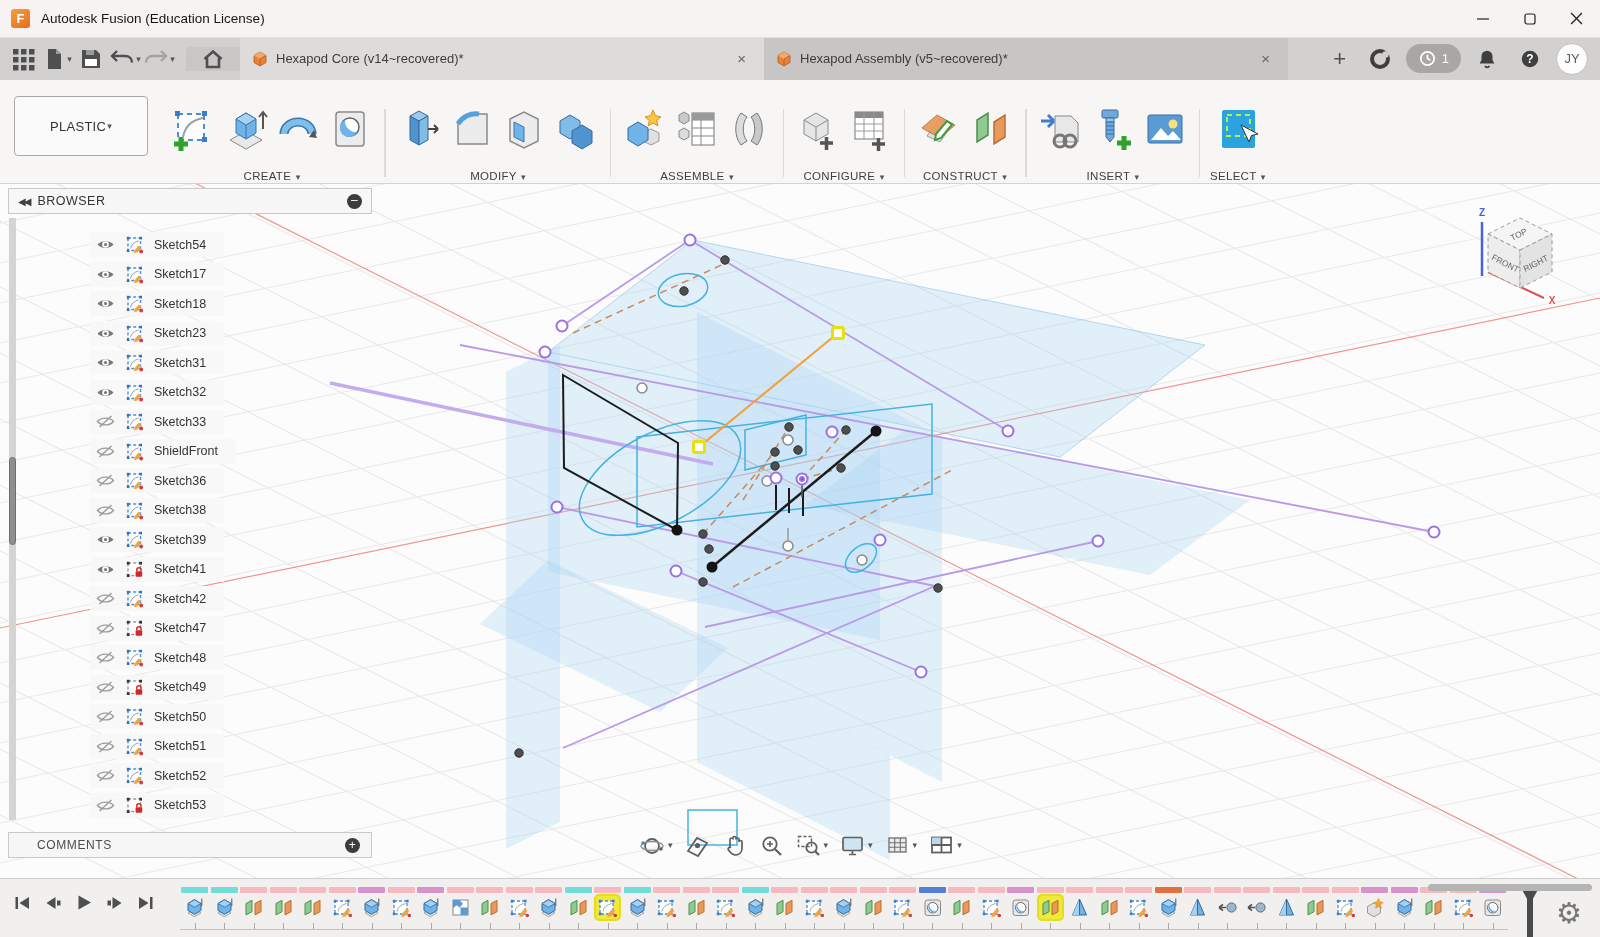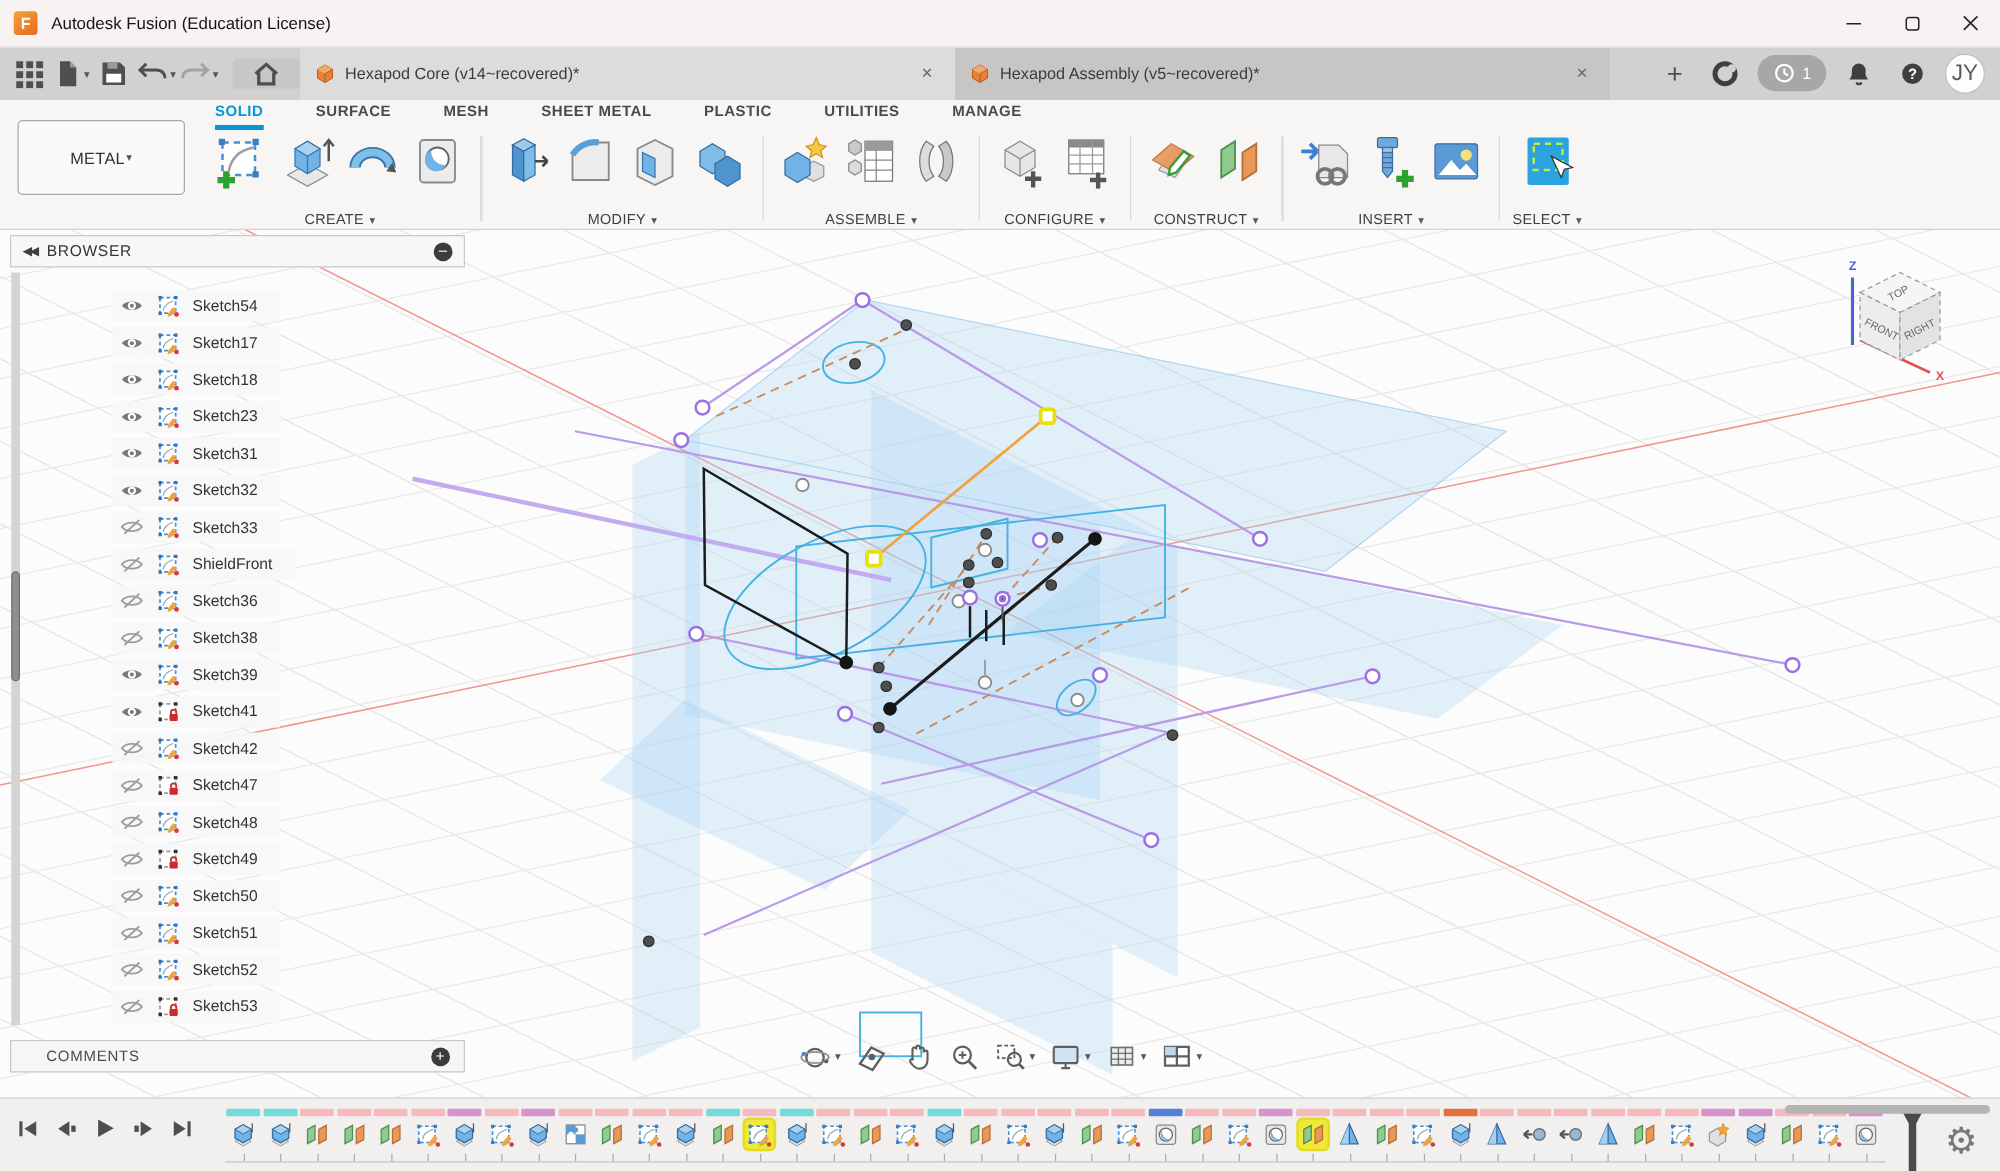--- a/index.html
+++ b/index.html
@@ -19,21 +19,21 @@
   #tabs-strip{display:flex;flex:1;align-items:stretch;}
   .doctab{width:500px;display:flex;align-items:center;padding:0 12px;position:relative;}
   .doctab .lbl{font-size:13px;color:#3c3c3c;margin-left:8px;white-space:nowrap;}
   .doctab.active{background:#dedcdb;}
   .doctab:not(.active){background:#c8c6c5;}
   .doctab .spacer{flex:1;}
   .tabclose{color:#666;font-size:15px;padding:2px 6px;}
   #appbar-right{display:flex;align-items:center;gap:9px;padding:0 12px;}
   #newtab-btn{font-size:22px;color:#4f4f4f;width:28px;text-align:center;font-weight:300;}
   #job-box{background:#a9a7a6;border-radius:15px;height:29px;display:flex;align-items:center;gap:5px;padding:0 12px;color:#fff;font-size:13px;}
-  #avatar{width:30px;height:30px;border-radius:50%;background:#fdfdfd;border:1px solid #c2c0bf;color:#5a5a5a;font-size:18px;display:flex;align-items:center;justify-content:center;}
+  #avatar{width:30px;height:30px;border-radius:50%;background:#fdfdfd;border:1px solid #c2c0bf;color:#5a5a5a;font-size:13px;display:flex;align-items:center;justify-content:center;}
   
   #ribbon{position:absolute;left:0;top:80px;width:1600px;height:103px;background:#f7f6f5;border-bottom:1px solid #d5d3d1;}
   #design-box{position:absolute;left:14px;top:16px;width:132px;height:58px;border:1px solid #a8a8a8;border-radius:4px;background:#fbfafa;display:flex;align-items:center;justify-content:center;font-size:13px;color:#333;letter-spacing:.3px;}
   #ribbon-tabs{position:absolute;left:172px;top:0;height:24px;display:flex;gap:42px;align-items:flex-end;}
   .rtab{font-size:12px;font-weight:bold;color:#4a4a4a;letter-spacing:.4px;padding-bottom:4px;border-bottom:4px solid transparent;}
   .rtab.active{color:#0696d7;border-bottom-color:#0696d7;}
   #ribbon-groups{position:absolute;left:160px;top:25px;display:flex;height:76px;}
   .rgroup{display:flex;flex-direction:column;align-items:center;padding:0 10px;}
   .rgroup .icons{display:flex;gap:4px;align-items:center;height:52px;}
   .rgroup .iconbtn{width:48px;height:48px;display:flex;align-items:center;justify-content:center;border-radius:3px;}
@@ -1278,32 +1278,23 @@
       </div>
     </div>
   <div id="playhead-top"></div>
   <div id="playhead-stem"></div>
   <div id="tl-hscroll"></div>
   <div id="gear">⚙</div>
 </div>
 
 <div id="ribbon">
   <div id="design-box">
-    <span>METAL</span>
+    <span>PLASTIC</span>
     <span class="caret">▾</span>
   </div>
-  <div id="ribbon-tabs">
-      <div class="rtab active">SOLID</div>
-      <div class="rtab">SURFACE</div>
-      <div class="rtab">MESH</div>
-      <div class="rtab">SHEET METAL</div>
-      <div class="rtab">PLASTIC</div>
-      <div class="rtab">UTILITIES</div>
-      <div class="rtab">MANAGE</div>
-    </div>
   <div id="ribbon-groups">
       <div class="rgroup">
         <div class="icons">
           <div class="iconbtn">
             <svg width="44" height="44" viewBox="0 0 44 44" xmlns="http://www.w3.org/2000/svg">
               <rect x="6" y="7" width="26" height="26" fill="#fff" stroke="#4a90d0" stroke-width="2" stroke-dasharray="5 4"></rect>
               <rect x="3" y="4" width="5" height="5" fill="#3b7dc4"></rect>
               <rect x="30" y="4" width="5" height="5" fill="#3b7dc4"></rect>
               <rect x="30" y="30" width="5" height="5" fill="#3b7dc4"></rect>
               <path d="M11 30Q14 14 31 11" fill="none" stroke="#9aa0a6" stroke-width="2"></path>

